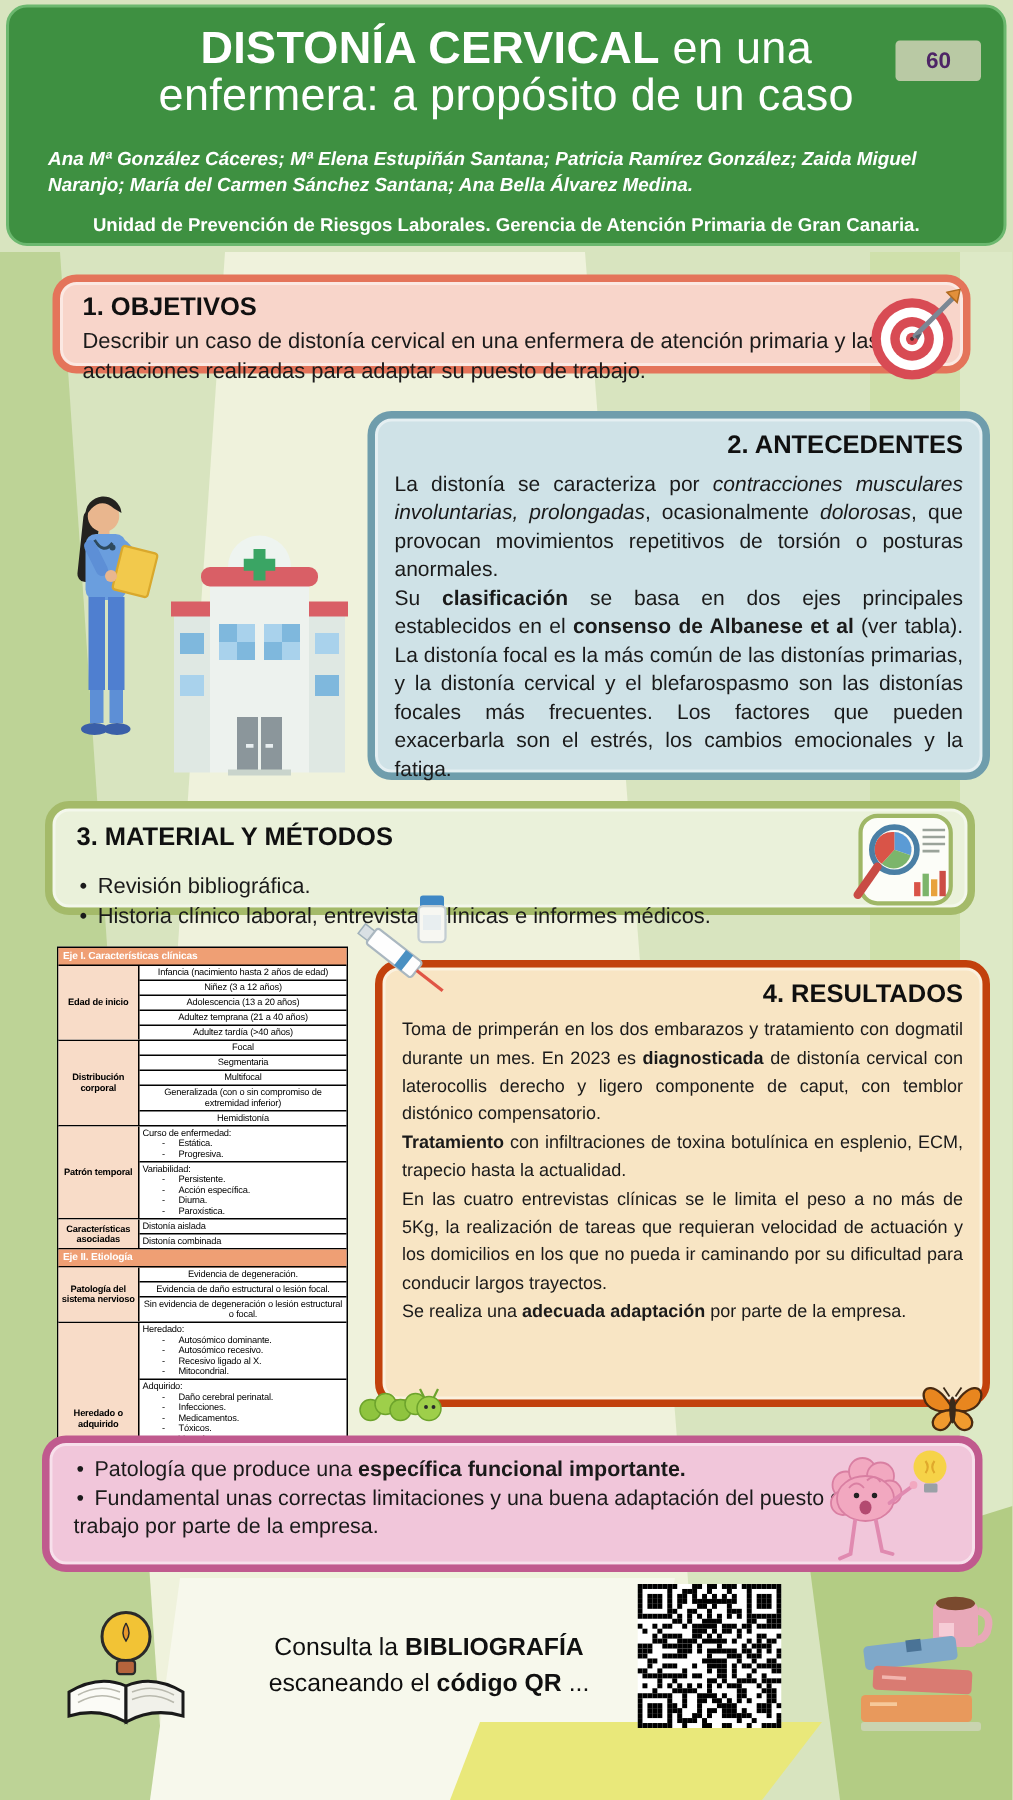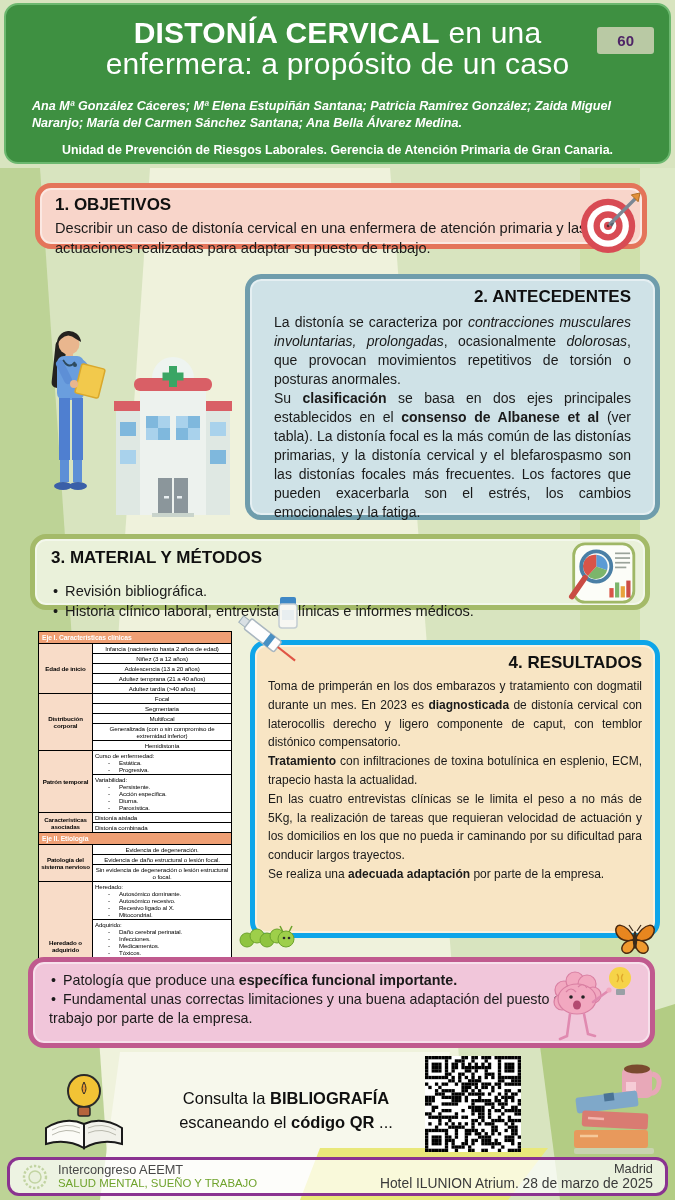--- a/index.html
+++ b/index.html
@@ -23,21 +23,21 @@
 
   
   .box{position:absolute;border-radius:16px;z-index:2;box-shadow:inset 0 0 0 2px rgba(255,255,255,.45)}
   .box h2{font-size:17px;font-weight:700;color:#101010}
   .t-right{text-align:right}
 
   #objectives{left:35px;top:183px;width:612px;height:66px;background:#f8d5ca;border:5px solid #e4745a;padding:7px 15px}
   #objectives p{font-size:14.6px;line-height:20px;margin-top:3px;width:534px}
   .target-ic{position:absolute;right:0px;top:3px;width:64px;height:64px}
 
-  #antecedents{left:245px;top:274px;width:415px;height:246px;background:#cfe2e7;border:5px solid #6f9dac;padding:8px 24px}
+  #antecedents{left:245px;top:274px;width:415px;height:246px;background:#cfe2e7;border:5px solid #6f9dac;padding:8px 13px}
   #antecedents p{font-size:14px;line-height:19px;text-align:justify;margin-top:6px}
 
   #methods{left:30px;top:534px;width:620px;height:76px;background:#eaf1da;border:5px solid #a4ba69;padding:9px 16px}
   #methods ul{list-style:none;font-size:14.6px;line-height:20px;margin-top:13px}
   #methods li::before{content:"•";margin:0 7px 0 2px}
   .chartmag-ic{position:absolute;right:7px;top:4px;width:76px;height:62px;overflow:visible}
 
   
   #clintable{position:absolute;left:38px;top:631px;width:194px;background:#fff;border:1px solid #000;
              font-size:6.2px;line-height:7px;letter-spacing:-0.12px;color:#000;z-index:2}
@@ -46,21 +46,21 @@
   .trow:last-child{border-bottom:none}
   .tlabel{width:54px;background:#f8dcc8;font-weight:700;text-align:center;display:flex;align-items:center;
           justify-content:center;border-right:1px solid #000;padding:1px 2px}
   .tcells{flex:1;display:flex;flex-direction:column}
   .tcell{padding:1px 2px;border-bottom:1px solid #000;flex:1;display:flex;flex-direction:column;justify-content:center}
   .tcell:last-child{border-bottom:none}
   .tc-center{text-align:center}
   .tline.dash{padding-left:13px}
   .tline.dash::before{content:"-";display:inline-block;width:11px}
 
-  #results{left:250px;top:640px;width:410px;height:298px;background:#f8e5c4;border:5px solid #0ea5e9;padding:8px 13px}
+  #results{left:250px;top:640px;width:410px;height:298px;background:#f8e5c4;border:5px solid #c2410c;padding:8px 13px}
   #results p{font-size:12px;line-height:18.8px;text-align:justify;margin-top:4px}
   .syringe-ic{position:absolute;left:238px;top:596px;width:84px;height:76px;z-index:5}
   .caterpillar-ic{position:absolute;left:238px;top:922px;width:58px;height:28px;z-index:5}
   .butterfly-ic{position:absolute;left:612px;top:918px;width:46px;height:40px;z-index:5}
 
   #conclusions{left:28px;top:957px;width:627px;height:91px;background:#f1c6da;border:5px solid #c05a8e;padding:6px 16px}
   #conclusions ul{list-style:none;font-size:14.3px;line-height:18.8px;margin-top:3px;width:540px}
   #conclusions li::before{content:"•";margin:0 7px 0 2px}
   .brain-ic{position:absolute;right:10px;top:0px;width:92px;height:88px}
 
@@ -848,28 +848,14 @@
       <rect x="12" y="34" width="62" height="16" rx="3" fill="#7fa8c9" transform="rotate(-7 43 42)"></rect>
       <rect x="40" y="33" width="10" height="8" fill="#4a7396" transform="rotate(-7 45 37)"></rect>
       <rect x="18" y="52" width="66" height="16" rx="3" fill="#d97b72" transform="rotate(3 51 60)"></rect>
       <line x1="24" y1="58" x2="40" y2="59" stroke="#f2b5ae" stroke-width="2.5"></line>
       <rect x="10" y="70" width="74" height="18" rx="3" fill="#e8995c"></rect>
       <line x1="16" y1="76" x2="34" y2="76" stroke="#f6c99a" stroke-width="2.5"></line>
       <rect x="10" y="88" width="80" height="6" rx="2" fill="#c9d4b0"></rect>
     </g>
   </svg>
 
-  <footer class="footer">
-    <svg class="f-logo" viewBox="0 0 26 26">
-      <circle cx="13" cy="13" r="11" fill="none" stroke="#c2d4a2" stroke-width="2.4" stroke-dasharray="2.4 1.8"></circle>
-      <circle cx="13" cy="13" r="6" fill="#e9f0dc" stroke="#c2d4a2" stroke-width="1.5"></circle>
-    </svg>
-    <div class="f-left">
-      <div class="f-l1">Intercongreso AEEMT</div>
-      <div class="f-l2">SALUD MENTAL, SUEÑO Y TRABAJO</div>
-    </div>
-    <div class="f-right">
-      <div class="f-r1">Madrid</div>
-      <div class="f-r2">Hotel ILUNION Atrium. 28 de marzo de 2025</div>
-    </div>
-  </footer>
 
 </div>
 
 </body></html>

